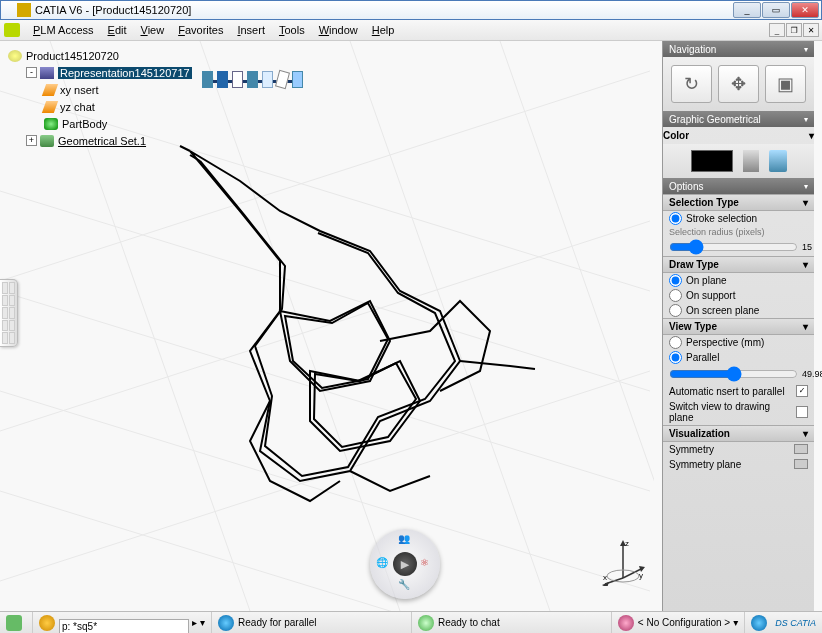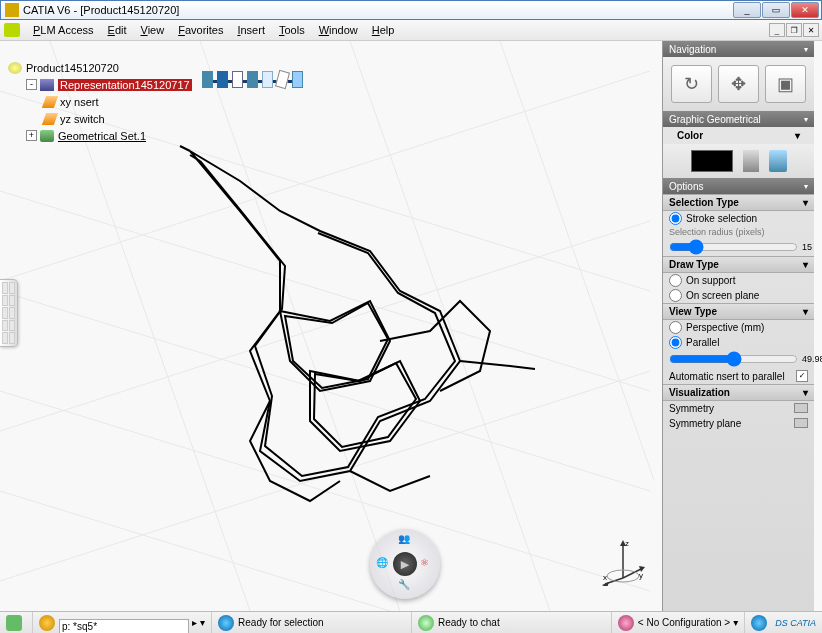--- a/index.html
+++ b/index.html
@@ -1,41 +1,41 @@
 <!DOCTYPE html>
 <html><head>
 <meta charset="utf-8">
 <style>
 * { box-sizing: border-box; margin: 0; padding: 0; font-family: Tahoma, Arial, sans-serif; }
 body { width: 822px; height: 633px; overflow: hidden; background: #fff; }
 
-.titlebar { height: 20px; background: linear-gradient(#fff, #e8f0f8); border: 1px solid #4a7ab8; display: flex; align-items: center; font-size: 11px; padding-left: 4px; position: relative; }
+.titlebar { height: 20px; background: linear-gradient(#fff, #e8f0f8); border: 1px solid #4a7ab8; display: flex; align-items: center; font-size: 11px; padding-left: 16px; position: relative; }
 .titlebar .icon { width: 14px; height: 14px; background: #d4a800; margin-right: 4px; }
 .winbtns { position: absolute; right: 2px; top: 1px; display: flex; gap: 1px; }
 .winbtn { width: 28px; height: 16px; background: linear-gradient(#e8eef6, #cad8e8); border: 1px solid #7a96b8; font-size: 9px; display: flex; align-items: center; justify-content: center; cursor: pointer; border-radius: 2px; }
 .winbtn.close { background: linear-gradient(#e88, #c33); color: #fff; }
 
 .menubar { height: 21px; background: linear-gradient(#f8f8f8, #e8e8e8); border-bottom: 1px solid #ccc; display: flex; align-items: center; padding-left: 4px; font-size: 11px; position: relative; }
 .menubar .icon { width: 16px; height: 14px; background: #b8d800; border-radius: 2px; margin-right: 6px; }
 .menubar .mitem { padding: 2px 7px; cursor: pointer; }
 .menubar .mitem u { text-decoration: underline; }
 .mdibtns { position: absolute; right: 3px; top: 3px; display: flex; gap: 1px; }
 .mdibtn { width: 16px; height: 14px; border: 1px solid #aaa; font-size: 8px; display: flex; align-items: center; justify-content: center; cursor: pointer; background: #f0f0f0; }
 
 .workspace { position: relative; height: 570px; background: #f8f8f8; }
 
-.tree { position: absolute; left: 6px; top: 18px; width: 200px; font-size: 11px; }
+.tree { position: absolute; left: 6px; top: 6px; width: 200px; font-size: 11px; }
 .tree-row { display: flex; align-items: center; height: 17px; padding-left: 2px; cursor: pointer; }
 .tree-row .ticon { width: 14px; height: 12px; margin-right: 4px; display: inline-block; }
 .tree-row.root .ticon { background: radial-gradient(#ff8, #cc6); border-radius: 50%; }
 .tree-row.rep .ticon { background: linear-gradient(#88c, #448); }
 .tree-row.plane .ticon { background: linear-gradient(#fc8, #e80); transform: skewX(-20deg); width: 12px; }
 .tree-row.body .ticon { background: radial-gradient(#8e8, #080); border-radius: 3px; }
 .tree-row.gset .ticon { background: linear-gradient(#8c8, #484); border-radius: 2px; }
-.tree-row .sel { background: #b91c1c; color: #fff; padding: 0 2px; }
+.tree-row .sel { background: #0c4a6e; color: #fff; padding: 0 2px; }
 .tree-row .und { text-decoration: underline; }
 .tree .indent1 { padding-left: 20px; }
 .tree .indent2 { padding-left: 38px; }
 .tree .exp { width: 11px; height: 11px; border: 1px solid #888; background: #fff; font-size: 9px; text-align: center; line-height: 9px; margin-right: 3px; }
 
 .floattoolbar { position: absolute; left: 200px; top: 28px; width: 130px; height: 24px; display: flex; align-items: center; }
 .ft-bar { width: 90px; height: 3px; background: #1a3a6a; position: absolute; left: 10px; top: 11px; }
 .ft-slot { width: 15px; height: 20px; display: inline-block; position: relative; z-index: 1; }
 .ft-slot span { display: block; width: 11px; height: 17px; margin: 0 auto; }
 
@@ -43,21 +43,21 @@
 .gridbg { position: absolute; left: 0; top: 0; width: 100%; height: 100%; }
 .gridbg line { stroke: #e8e8e8; stroke-width: 1; }
 .wireframe { position: absolute; left: 130px; top: 100px; }
 .wireframe path { fill: none; stroke: #000; stroke-width: 2; }
 
 .rightpanel { position: absolute; right: 8px; top: 0; width: 152px; height: 100%; background: linear-gradient(#e8e8e8, #d8d8d8); border-left: 1px solid #999; font-size: 10px; }
 .rp-header { height: 16px; background: linear-gradient(#888, #666); color: #fff; padding: 1px 6px; font-size: 10px; display: flex; align-items: center; justify-content: space-between; }
 .rp-header .arrow { font-size: 8px; }
 .rp-bigbtns { display: flex; gap: 6px; justify-content: center; padding: 8px; background: linear-gradient(#f0f0f0, #dcdcdc); }
 .rp-bigbtn { width: 42px; height: 38px; border: 1px solid #aaa; background: linear-gradient(#fff, #e8e8e8); border-radius: 3px; display: flex; align-items: center; justify-content: center; cursor: pointer; font-size: 18px; color: #666; }
-.rp-label { font-weight: bold; padding: 3px 14px; display: flex; justify-content: space-between; font-size: 10px; }
+.rp-label { font-weight: bold; padding: 3px 0; display: flex; justify-content: space-between; font-size: 10px; }
 .rp-colorrow { display: flex; gap: 10px; padding: 6px; align-items: center; justify-content: center; background: linear-gradient(#eee, #ddd); }
 .rp-swatch { width: 42px; height: 22px; background: #000; border: 1px solid #666; }
 .rp-picker { width: 16px; height: 22px; background: linear-gradient(#ddd, #888); }
 .rp-trans { width: 18px; height: 22px; background: linear-gradient(#adf, #48a); border-radius: 2px; }
 .rp-subhead { background: linear-gradient(#e0e0e0, #c8c8c8); padding: 2px 6px; font-weight: bold; display: flex; justify-content: space-between; border-top: 1px solid #aaa; border-bottom: 1px solid #aaa; }
 .rp-radio { display: flex; align-items: center; padding: 1px 6px; }
 .rp-radio input { margin-right: 4px; }
 .rp-slider { display: flex; align-items: center; padding: 2px 6px; gap: 4px; }
 .rp-slider input[type=range] { flex: 1; height: 14px; }
 .rp-slider .val { width: 30px; text-align: right; font-size: 9px; }
@@ -157,21 +157,25 @@
         <span class="exp">-</span>
         <span class="ticon"></span>
         <span class="sel">Representation145120717</span>
       </div>
     <div class="tree-row plane indent2">
         <span class="ticon"></span>
         <span>xy nsert</span>
       </div>
     <div class="tree-row plane indent2">
         <span class="ticon"></span>
-        <span>yz switch</span>
+        <span>yz chat</span>
+      </div>
+    <div class="tree-row body indent2">
+        <span class="ticon"></span>
+        <span>PartBody</span>
       </div>
     <div class="tree-row gset indent1">
         <span class="exp">+</span>
         <span class="ticon"></span>
         <span class="und">Geometrical Set.1</span>
       </div>
   </div>
 
   <div class="floattoolbar">
     <div class="ft-bar"></div>
@@ -279,20 +283,24 @@
     <div class="rp-slider">
         <input type="range" min="0" max="30" value="5" style="">
         <span class="val">15</span>
       </div>
 
     <div class="rp-subhead">
         <span>Draw Type</span>
         <span>▾</span>
       </div>
     <div class="rp-radio">
+        <input type="radio" checked="" style="">
+        <span>On plane</span>
+      </div>
+    <div class="rp-radio">
         <input type="radio" style="">
         <span>On support</span>
       </div>
     <div class="rp-radio">
         <input type="radio" style="">
         <span>On screen plane</span>
       </div>
 
     <div class="rp-subhead">
         <span>View Type</span>
@@ -306,20 +314,24 @@
         <input type="radio" checked="" style="">
         <span>Parallel</span>
       </div>
     <div class="rp-slider">
         <input type="range" min="0" max="100" value="50" style="">
         <span class="val">49.98</span>
       </div>
     <div class="rp-check">
         <span>Automatic nsert to parallel</span>
         <span class="cbox">✓</span>
+      </div>
+    <div class="rp-check">
+        <span>Switch view to drawing plane</span>
+        <span class="cbox"></span>
       </div>
 
     <div class="rp-subhead">
         <span>Visualization</span>
         <span>▾</span>
       </div>
     <div class="rp-symrow">
         <span>Symmetry</span>
         <span class="rp-toggle"></span>
       </div>
@@ -335,21 +347,21 @@
       <span class="sbicon" style="background:#6b6;border-radius:3px"></span>
     </div>
   <div class="sbitem">
     <span class="sbicon orb" style="background:radial-gradient(#fc4,#c80)"></span>
     <input value="p: *sq5*" style="">
     <span style="margin:0 3px">▸</span>
     <span>▾</span>
   </div>
   <div class="sbitem" style="flex:1">
     <span class="sbicon orb" style="background:radial-gradient(#6cf,#06a)"></span>
-    <span>Ready for selection</span>
+    <span>Ready for parallel</span>
   </div>
   <div class="sbitem" style="flex:1">
     <span class="sbicon orb" style="background:radial-gradient(#cfc,#4a4)"></span>
     <span>Ready to chat</span>
   </div>
   <div class="sbitem">
     <span class="sbicon orb" style="background:radial-gradient(#fac,#a36)"></span>
     <span>&lt; No Configuration &gt;</span>
     <span style="margin-left:3px">▾</span>
   </div>

